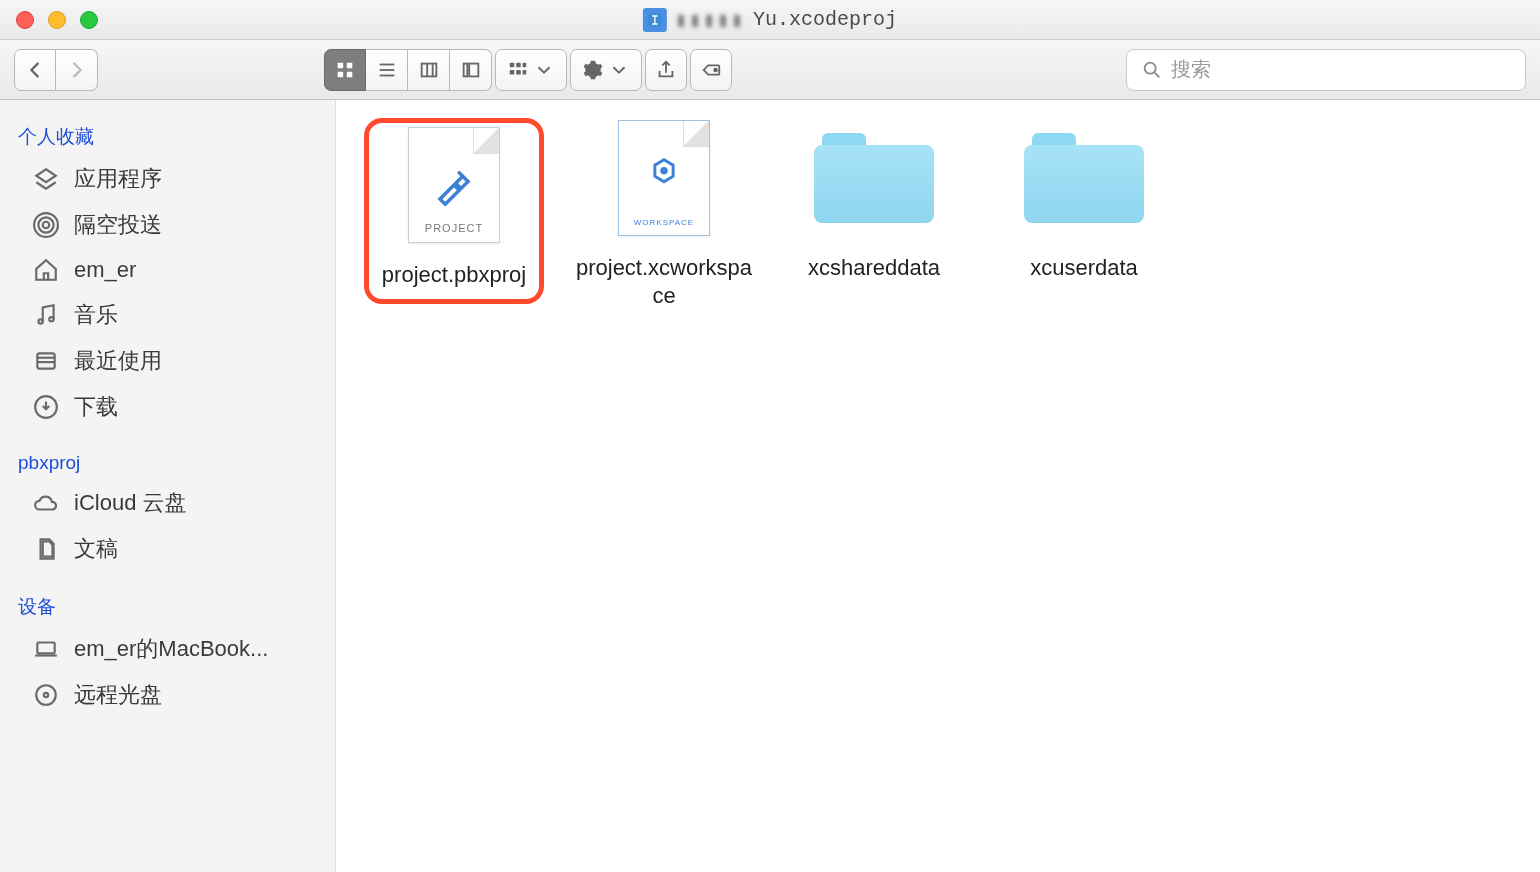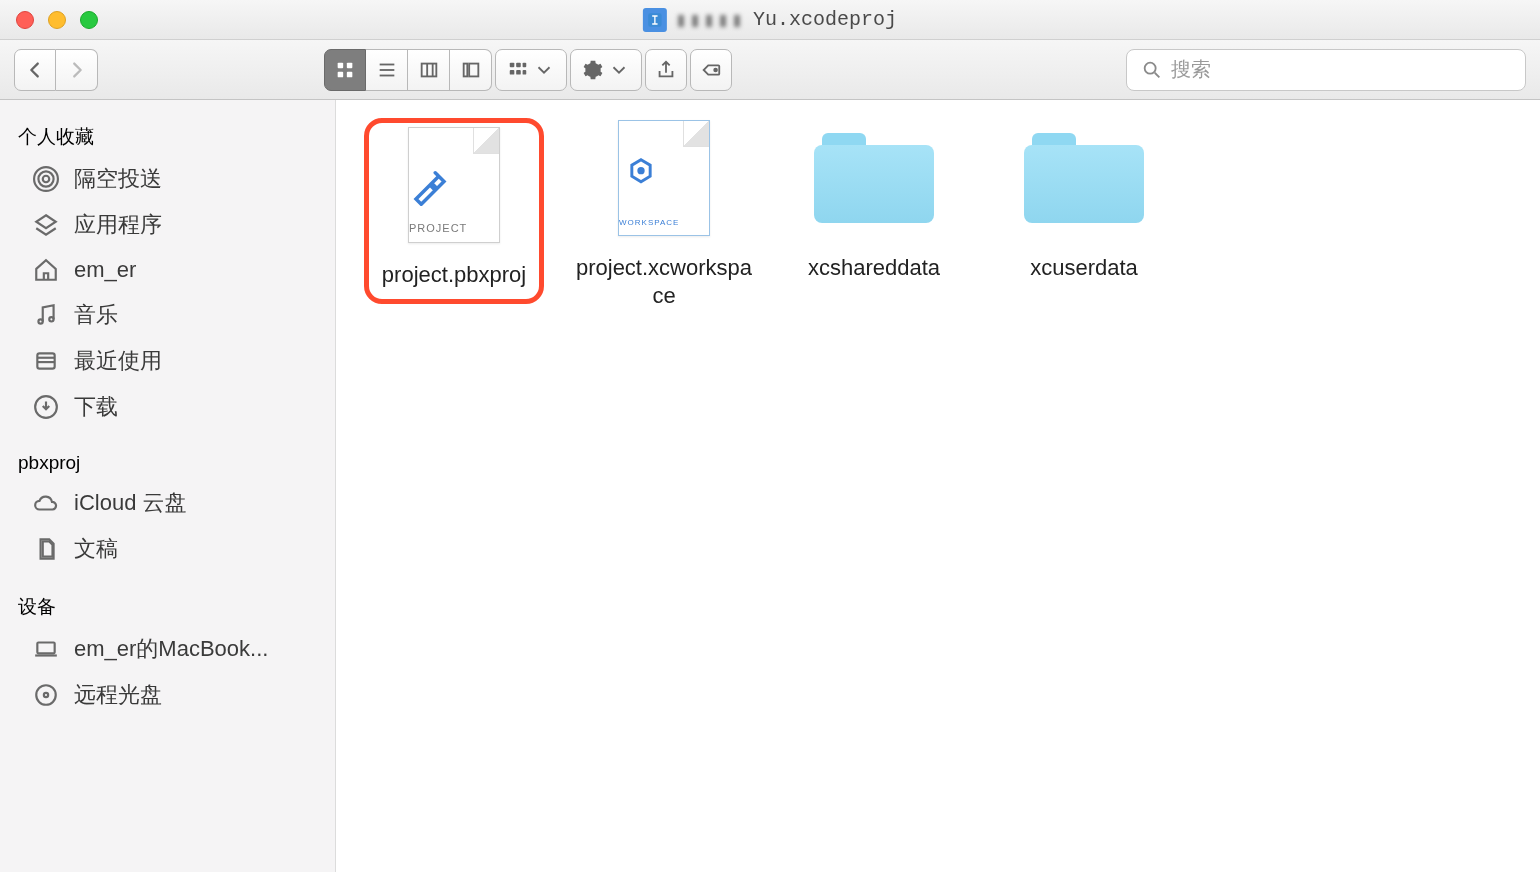--- a/index.html
+++ b/index.html
@@ -114,21 +114,21 @@
     }
     .sidebar {
       width: 336px;
       background: #f5f4f5;
       border-right: 1px solid #dcdcdc;
       padding-top: 18px;
       overflow: hidden;
     }
     .sb-section {
       font-size: 19px;
-      color: #000000;
+      color: #1d4ed8;
       padding: 6px 18px 6px 18px;
     }
     .sb-item {
       display: flex;
       align-items: center;
       gap: 14px;
       padding: 8px 18px 8px 32px;
       font-size: 22px;
       color: #3a3a3a;
       white-space: nowrap;
@@ -183,21 +183,21 @@
     }
     .doc .fold {
       position: absolute; top: 0; right: 0;
       width: 26px; height: 26px;
       background: linear-gradient(135deg, #fff 49%, #e2e2e2 50%);
       border-left: 1px solid #e0e0e0;
       border-bottom: 1px solid #e0e0e0;
     }
     .doc .inner {
       position: absolute; inset: 0;
-      display: flex; flex-direction: column; align-items:flex-start; justify-content:center;
+      display: flex; flex-direction: column; align-items:center; justify-content:center;
       gap: 4px;
     }
     .doc .caption {
       font-size: 11px;
       letter-spacing: 1px;
       color: #7a7a7a;
       position: absolute;
       bottom: 8px;
     }
     
@@ -334,34 +334,34 @@
   </div>
 
   <div class="body">
 
     <div class="sidebar">
 
       <div class="sb-section">个人收藏</div>
       <div class="sb-item">
         <span class="sb-icon">
             <svg viewBox="0 0 24 24" fill="none" stroke="currentColor" stroke-width="2">
+              <path d="M12 3l9 6-9 6-9-6 9-6zM3 15l9 6 9-6"></path>
+            </svg>
+          </span>
+        <span>应用程序</span>
+      </div>
+      <div class="sb-item">
+        <span class="sb-icon">
+            <svg viewBox="0 0 24 24" fill="none" stroke="currentColor" stroke-width="2">
               <circle cx="12" cy="12" r="3"></circle>
               <circle cx="12" cy="12" r="7"></circle>
               <circle cx="12" cy="12" r="11"></circle>
             </svg>
           </span>
         <span>隔空投送</span>
-      </div>
-      <div class="sb-item">
-        <span class="sb-icon">
-            <svg viewBox="0 0 24 24" fill="none" stroke="currentColor" stroke-width="2">
-              <path d="M12 3l9 6-9 6-9-6 9-6zM3 15l9 6 9-6"></path>
-            </svg>
-          </span>
-        <span>应用程序</span>
       </div>
       <div class="sb-item">
         <span class="sb-icon">
             <svg viewBox="0 0 24 24" fill="none" stroke="currentColor" stroke-width="2">
               <path d="M3 11l9-8 9 8v10H3V11z"></path>
               <path d="M10 21v-6h4v6"></path>
             </svg>
           </span>
         <span>em_er</span>
       </div>

